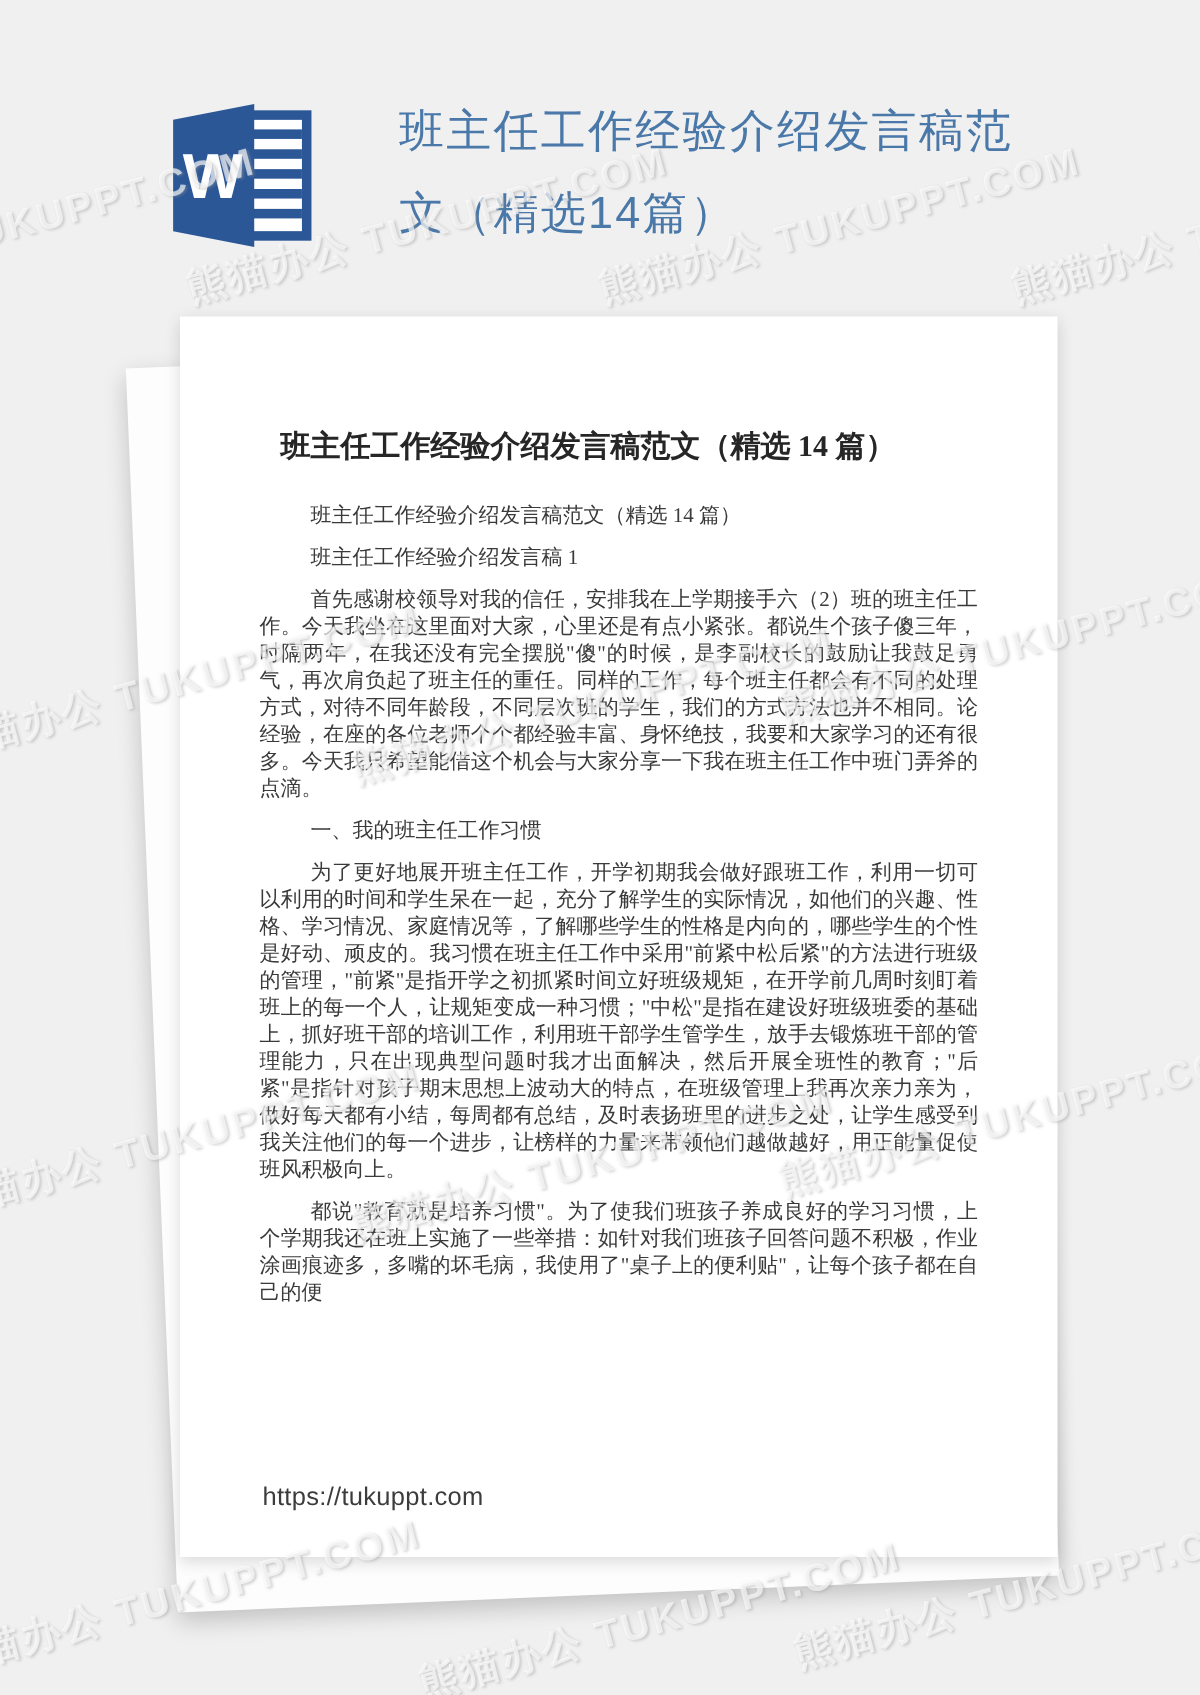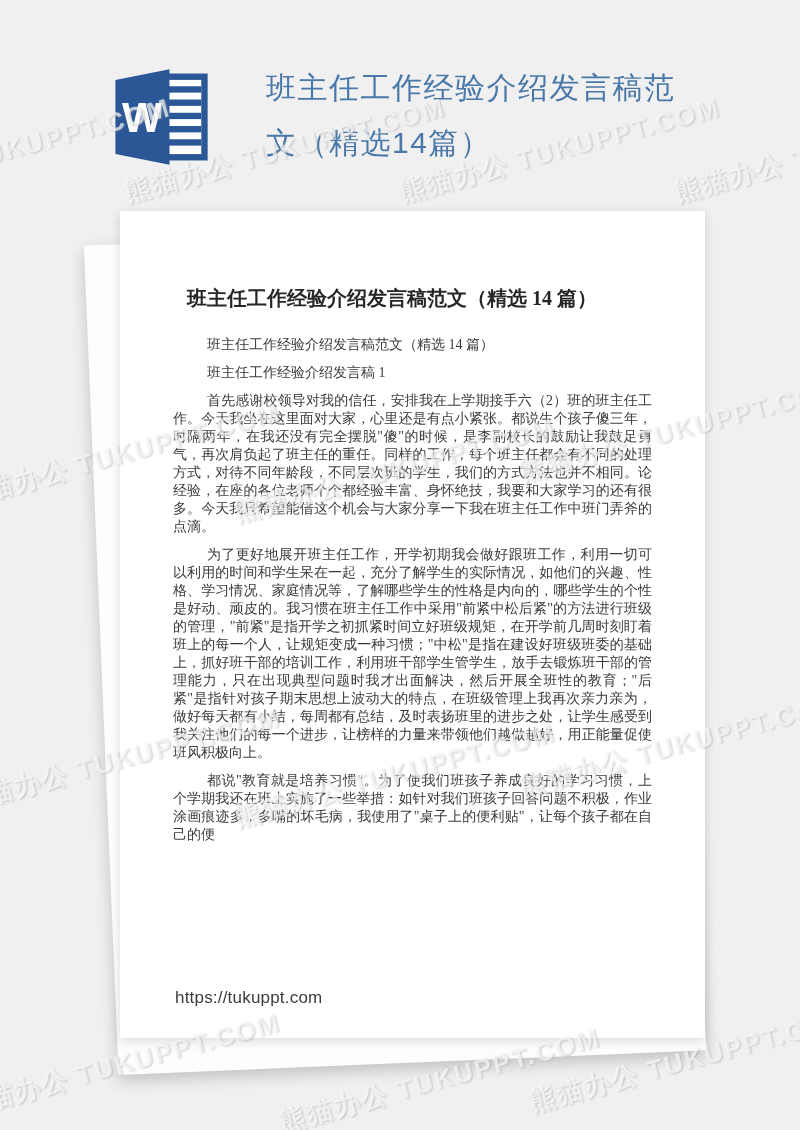--- a/index.html
+++ b/index.html
@@ -122,17 +122,18 @@
 
 <div class="page-behind"></div>
 
 <div class="page-main">
   <div class="doc-body">
     <p class="doc-title">班主任工作经验介绍发言稿范文（精选 14 篇）</p>
 
     <p class="blk sub">班主任工作经验介绍发言稿范文（精选 14 篇）</p>
       <p class="blk h">班主任工作经验介绍发言稿 1</p>
       <p class="blk p">首先感谢校领导对我的信任，安排我在上学期接手六（2）班的班主任工作。今天我坐在这里面对大家，心里还是有点小紧张。都说生个孩子傻三年，时隔两年，在我还没有完全摆脱"傻"的时候，是李副校长的鼓励让我鼓足勇气，再次肩负起了班主任的重任。同样的工作，每个班主任都会有不同的处理方式，对待不同年龄段，不同层次班的学生，我们的方式方法也并不相同。论经验，在座的各位老师个个都经验丰富、身怀绝技，我要和大家学习的还有很多。今天我只希望能借这个机会与大家分享一下我在班主任工作中班门弄斧的点滴。</p>
+      <p class="blk h">一、我的班主任工作习惯</p>
       <p class="blk p">为了更好地展开班主任工作，开学初期我会做好跟班工作，利用一切可以利用的时间和学生呆在一起，充分了解学生的实际情况，如他们的兴趣、性格、学习情况、家庭情况等，了解哪些学生的性格是内向的，哪些学生的个性是好动、顽皮的。我习惯在班主任工作中采用"前紧中松后紧"的方法进行班级的管理，"前紧"是指开学之初抓紧时间立好班级规矩，在开学前几周时刻盯着班上的每一个人，让规矩变成一种习惯；"中松"是指在建设好班级班委的基础上，抓好班干部的培训工作，利用班干部学生管学生，放手去锻炼班干部的管理能力，只在出现典型问题时我才出面解决，然后开展全班性的教育；"后紧"是指针对孩子期末思想上波动大的特点，在班级管理上我再次亲力亲为，做好每天都有小结，每周都有总结，及时表扬班里的进步之处，让学生感受到我关注他们的每一个进步，让榜样的力量来带领他们越做越好，用正能量促使班风积极向上。</p>
       <p class="blk p">都说"教育就是培养习惯"。为了使我们班孩子养成良好的学习习惯，上个学期我还在班上实施了一些举措：如针对我们班孩子回答问题不积极，作业涂画痕迹多，多嘴的坏毛病，我使用了"桌子上的便利贴"，让每个孩子都在自己的便</p>
       <a class="doc-footer">https://tukuppt.com</a>
   </div>
 </div>
 
 </body></html>

